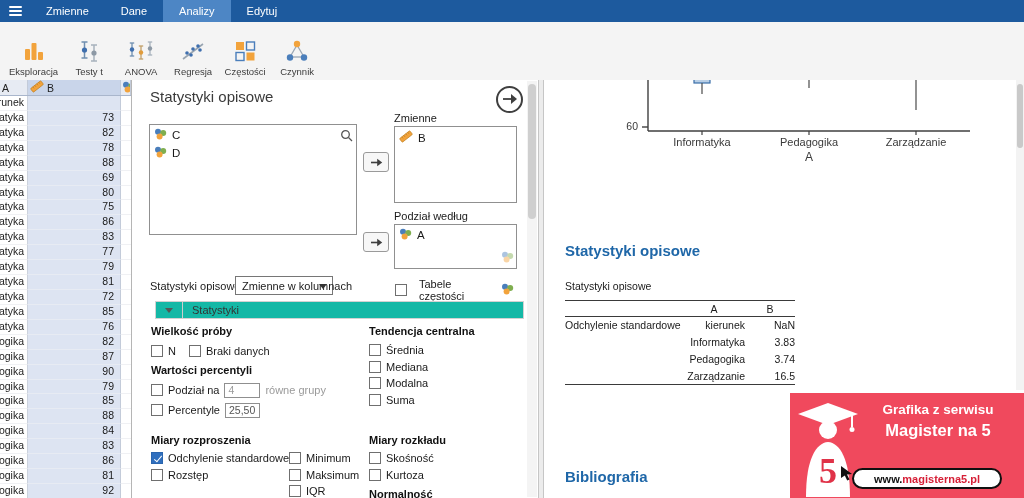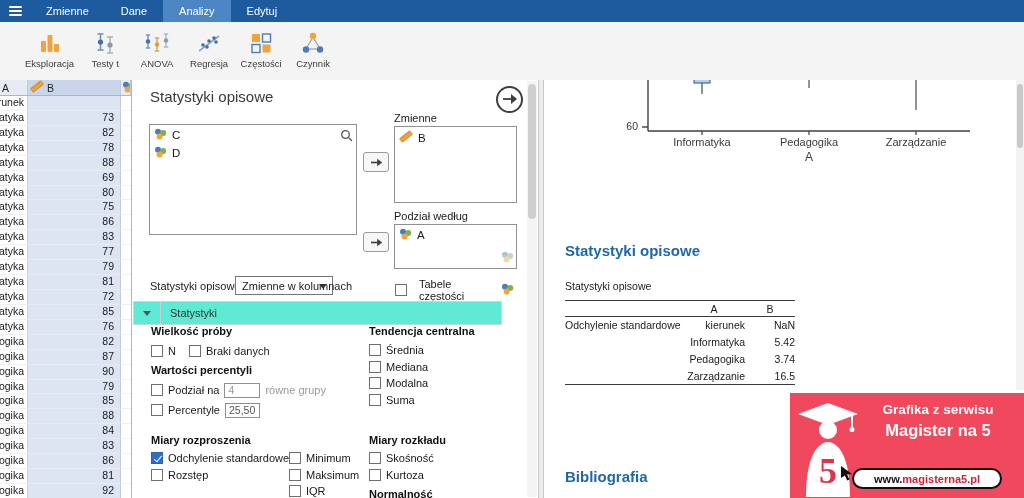--- a/index.html
+++ b/index.html
@@ -9,21 +9,21 @@
 
   
   .topbar{position:absolute;top:0;left:0;right:0;height:22px;background:#1d5a9e;display:flex;align-items:stretch;color:#fff}
   .hamburger{width:30px;display:flex;align-items:center;justify-content:center;cursor:pointer}
   .hamburger .bars{width:13px}
   .hamburger .bars span{display:block;height:2px;background:#fff;margin:2px 0;border-radius:1px}
   .tab{padding:0 16px;font-size:11px;display:flex;align-items:center;cursor:pointer;white-space:nowrap}
   .tab.active{background:#4d86c5}
 
   
-  .ribbon{position:absolute;top:22px;left:0;right:0;height:72px;background:#f4f4f4;border-bottom:1px solid #c9c9c9;display:flex;padding-left:20px}
+  .ribbon{position:absolute;top:22px;left:0;right:0;height:72px;background:#f4f4f4;border-bottom:1px solid #c9c9c9;display:flex;align-items:center;padding-left:4px}
   .ribbon-item{min-width:52px;height:54px;padding:0 5px;display:flex;flex-direction:column;align-items:center;justify-content:center;gap:2px;cursor:pointer}
   .ribbon-item .lbl{font-size:9.5px;color:#3c3c3c;white-space:nowrap}
   .ric{height:26px;display:flex;align-items:flex-end}
 
   
   .pane-data{position:absolute;top:80px;left:0;width:131px;bottom:0;overflow:hidden;font-size:10.5px;background:#fff}
   .dhead{display:flex;height:16px;border-bottom:1px solid #a9b6cc}
   .dh{display:flex;align-items:center;padding:0 2px;background:#e7ebf3;border-right:1px solid #c3cbd9;overflow:hidden;color:#222}
   .dh.a{width:28px}
   .dh.b{width:93px;background:#c9d5ea;gap:3px}
@@ -48,21 +48,21 @@
   #podzial-label{left:262px;top:130px}
   .search{position:absolute;right:3px;top:3px}
   .faded-ic{position:absolute;right:2px;bottom:1px;opacity:.45}
   .arrow-btn{position:absolute;width:26px;height:20px;border:1px solid #9a9a9a;background:#f7f7f7;border-radius:3px;display:flex;align-items:center;justify-content:center;cursor:pointer}
   #arrow1{left:231px;top:72px}
   #arrow2{left:231px;top:152px}
   .layout-label{position:absolute;left:18px;top:200px;font-size:11px;color:#1a1a1a}
   .dropdown{position:absolute;left:103px;top:196px;width:98px;height:19px;border:1px solid #767676;background:#fff;font-size:11px;color:#1a1a1a;display:flex;align-items:center;padding:0 18px 0 6px;cursor:pointer;white-space:nowrap}
   .dropdown .caret{position:absolute;right:5px;top:7px;width:0;height:0;border-left:4px solid transparent;border-right:4px solid transparent;border-top:5px solid #333}
   .freq-row{position:absolute;left:263px;top:198px;display:flex;align-items:center;gap:12px;font-size:11px;color:#1a1a1a}
-  .section-bar{position:absolute;left:1px;top:221px;width:369px;height:24px;background:#5eead4;border:1px solid #d2d2d2;display:flex;align-items:center;font-size:11px;color:#333;cursor:pointer}
+  .section-bar{position:absolute;left:23px;top:221px;width:369px;height:18px;background:#14b8a6;border:1px solid #d2d2d2;display:flex;align-items:center;font-size:11px;color:#333;cursor:pointer}
   .section-bar .chev{margin:0 9px;width:0;height:0;border-left:4px solid transparent;border-right:4px solid transparent;border-top:5px solid #555}
   .section-bar .divider{width:1px;align-self:stretch;background:#cdcdcd}
   .section-bar .sec-label{padding-left:9px}
   .cb{width:12px;height:12px;border:1px solid #6f6f6f;background:#fff;display:inline-block;flex:none;position:relative;cursor:pointer}
   .cb.checked{background:#2f6fbe;border-color:#2a65ae}
   .cb.checked::after{content:"";position:absolute;left:3.5px;top:0.5px;width:3px;height:7px;border:solid #fff;border-width:0 1.8px 1.8px 0;transform:rotate(40deg)}
   .optrow{display:flex;align-items:center;gap:5px;font-size:11px;color:#1a1a1a;height:16.2px}
   .ohead{position:absolute;font-size:11px;font-weight:bold;color:#111;white-space:nowrap}
   .abs{position:absolute}
   .tinput{height:15px;border:1px solid #8f8f8f;font-size:10.5px;color:#555;padding:0 3px;background:#fff;font-family:"Liberation Sans",sans-serif}
@@ -640,21 +640,21 @@
         <div class="rt-h first"></div>
         <div class="rt-h">A</div>
         <div class="rt-h">B</div>
 
           <div class="rt-c">Odchylenie standardowe</div>
           <div class="rt-c num">kierunek</div>
           <div class="rt-c num">NaN</div>
 
           <div class="rt-c"></div>
           <div class="rt-c num">Informatyka</div>
-          <div class="rt-c num">5.42</div>
+          <div class="rt-c num">3.83</div>
 
           <div class="rt-c"></div>
           <div class="rt-c num">Pedagogika</div>
           <div class="rt-c num">3.74</div>
 
           <div class="rt-c"></div>
           <div class="rt-c num">Zarządzanie</div>
           <div class="rt-c num">16.5</div>
 
         <div class="rt-bottom"></div>

